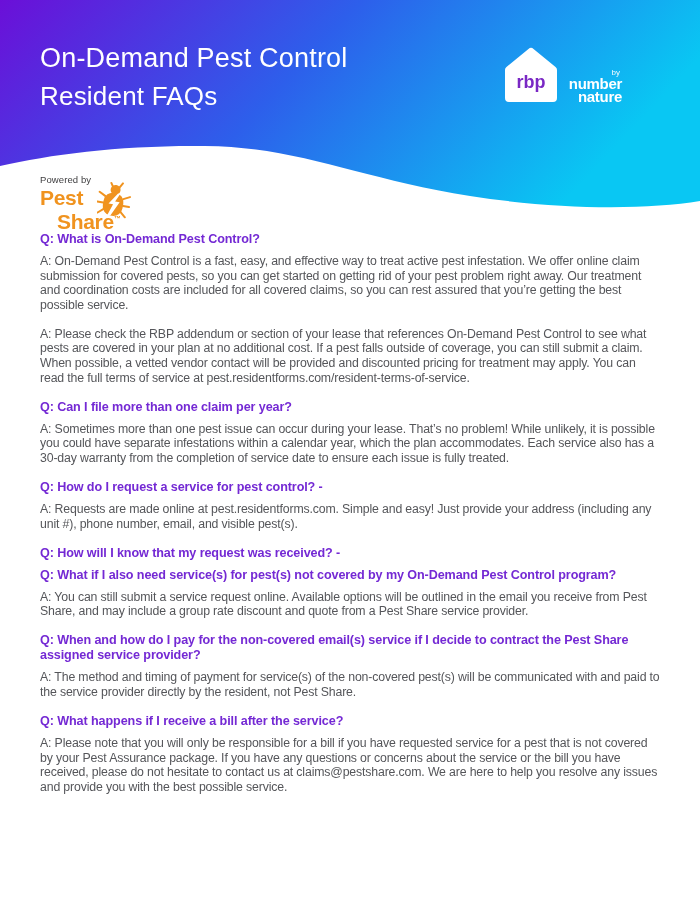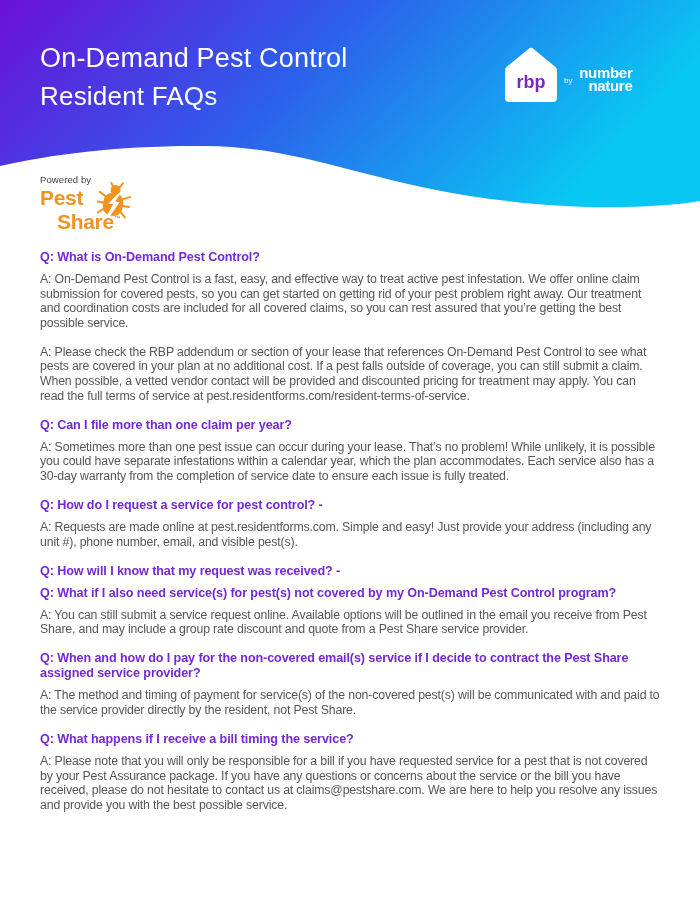--- a/index.html
+++ b/index.html
@@ -15,32 +15,32 @@
     position:relative;
     overflow:hidden;
   }
   
   .header{position:relative;width:658px;height:230px;}
   .wave-svg{position:absolute;left:0;top:0;width:700px;height:230px;display:block;}
   .title-block{position:absolute;left:40px;top:42px;color:#ffffff;}
   .title-line1{font-size:27px;font-weight:400;letter-spacing:.2px;line-height:33px;}
   .title-line2{font-size:26px;font-weight:400;letter-spacing:.2px;line-height:33px;margin-top:5px;}
   .rbp-logo{position:absolute;left:501px;top:46px;width:60px;height:64px;}
-  .sn-brand{position:absolute;left:564px;top:66px;display:flex;align-items:center;color:#fff;}
+  .sn-brand{position:absolute;left:564px;top:66px;display:flex;align-items:flex-end;color:#fff;flex-direction:column;}
   .sn-by{font-size:8px;margin-top:2px;margin-right:2px;opacity:.95;}
   .sn-words{font-size:15px;font-weight:700;line-height:13px;text-align:right;width:58px;letter-spacing:-.3px;}
   
   .pestshare{position:absolute;left:40px;top:174px;width:110px;}
   .powered-by{font-size:9.5px;color:var(--powered);margin-bottom:3px;letter-spacing:.1px;}
   .ps-word{font-size:21px;font-weight:700;color:var(--orange);line-height:19px;letter-spacing:-.3px;}
   .ps-word2{margin-left:17px;margin-top:2px;}
   .ps-tm{font-size:7px;vertical-align:super;font-weight:700;}
   .bug-svg{position:absolute;left:57px;top:5px;width:34px;height:40px;}
   
-  .content{margin-top:20px;padding:0 40px;}
+  .content{margin-top:2px;padding:0 40px;}
   .faq-q{
     color:var(--question);
     font-size:12.6px;font-weight:700;line-height:15px;letter-spacing:-.1px;
     margin:0 0 7px 0;
   }
   .faq-a{
     color:var(--answer);
     font-size:12.3px;font-weight:400;line-height:14.6px;letter-spacing:-.15px;
     margin:0 0 14.5px 0;
   }
@@ -124,16 +124,16 @@
   </section>
   <section>
     <h3 class="faq-q">Q: What if I also need service(s) for pest(s) not covered by my On-Demand Pest Control program?</h3>
     <p class="faq-a">A: You can still submit a service request online. Available options will be outlined in the email you receive from Pest Share, and may include a group rate discount and quote from a Pest Share service provider.</p>
   </section>
   <section>
     <h3 class="faq-q">Q: When and how do I pay for the non-covered email(s) service if I decide to contract the Pest Share assigned service provider?</h3>
     <p class="faq-a">A: The method and timing of payment for service(s) of the non-covered pest(s) will be communicated with and paid to the service provider directly by the resident, not Pest Share.</p>
   </section>
   <section>
-    <h3 class="faq-q">Q: What happens if I receive a bill timing the service?</h3>
+    <h3 class="faq-q">Q: What happens if I receive a bill after the service?</h3>
     <p class="faq-a">A: Please note that you will only be responsible for a bill if you have requested service for a pest that is not covered by your Pest Assurance package. If you have any questions or concerns about the service or the bill you have received, please do not hesitate to contact us at claims@pestshare.com. We are here to help you resolve any issues and provide you with the best possible service.</p>
   </section>
 </main>
 
 </body></html>

